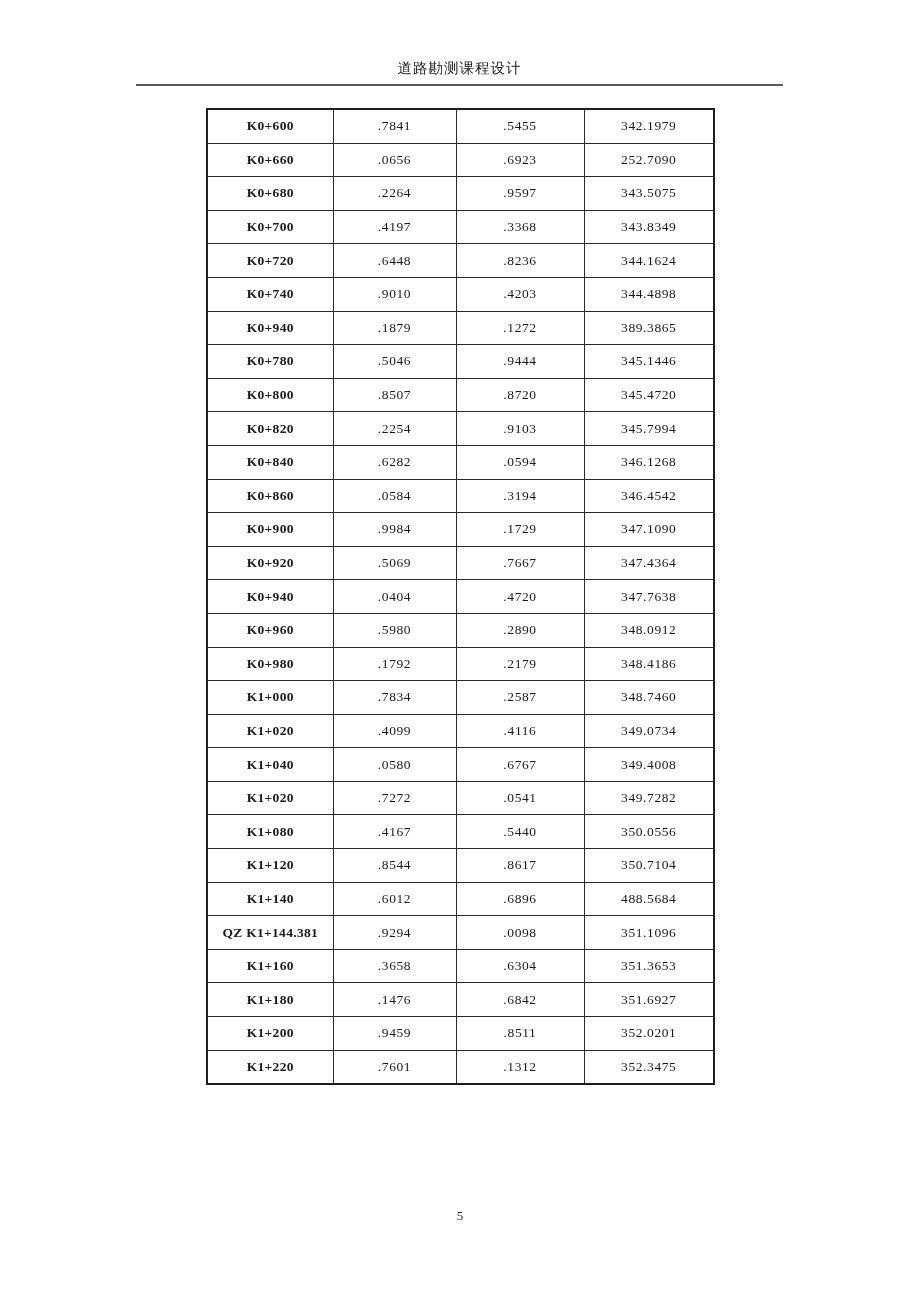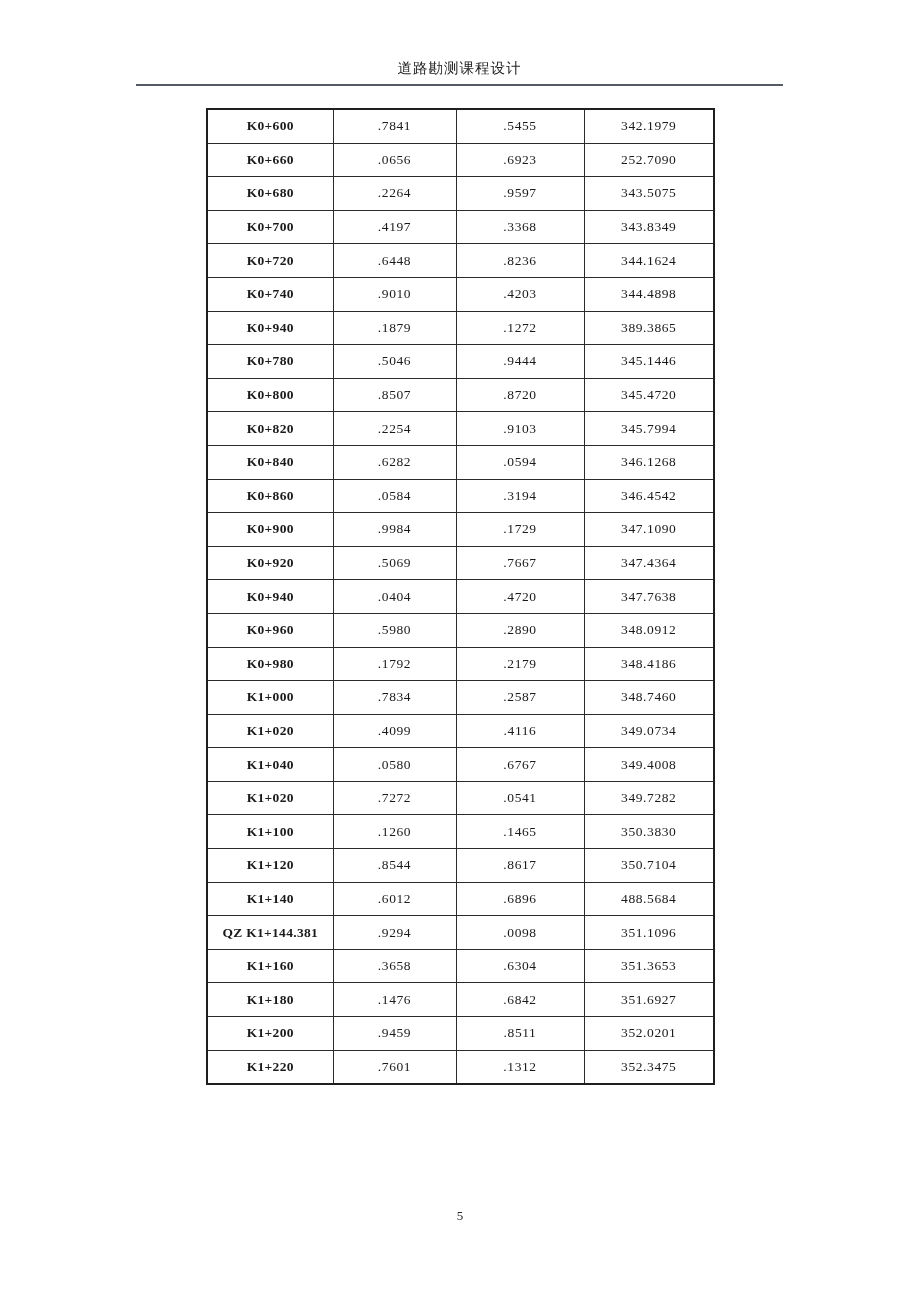--- a/index.html
+++ b/index.html
@@ -244,24 +244,24 @@
             <td class="cell-num">.6767</td>
             <td class="cell-num">349.4008</td>
           </tr>
           <tr>
             <td class="cell-station">K1+020</td>
             <td class="cell-num">.7272</td>
             <td class="cell-num">.0541</td>
             <td class="cell-num">349.7282</td>
           </tr>
           <tr>
-            <td class="cell-station">K1+100</td>
-            <td class="cell-num">.1260</td>
-            <td class="cell-num">.1465</td>
-            <td class="cell-num">350.3830</td>
+            <td class="cell-station">K1+080</td>
+            <td class="cell-num">.4167</td>
+            <td class="cell-num">.5440</td>
+            <td class="cell-num">350.0556</td>
           </tr>
           <tr>
             <td class="cell-station">K1+120</td>
             <td class="cell-num">.8544</td>
             <td class="cell-num">.8617</td>
             <td class="cell-num">350.7104</td>
           </tr>
           <tr>
             <td class="cell-station">K1+140</td>
             <td class="cell-num">.6012</td>

